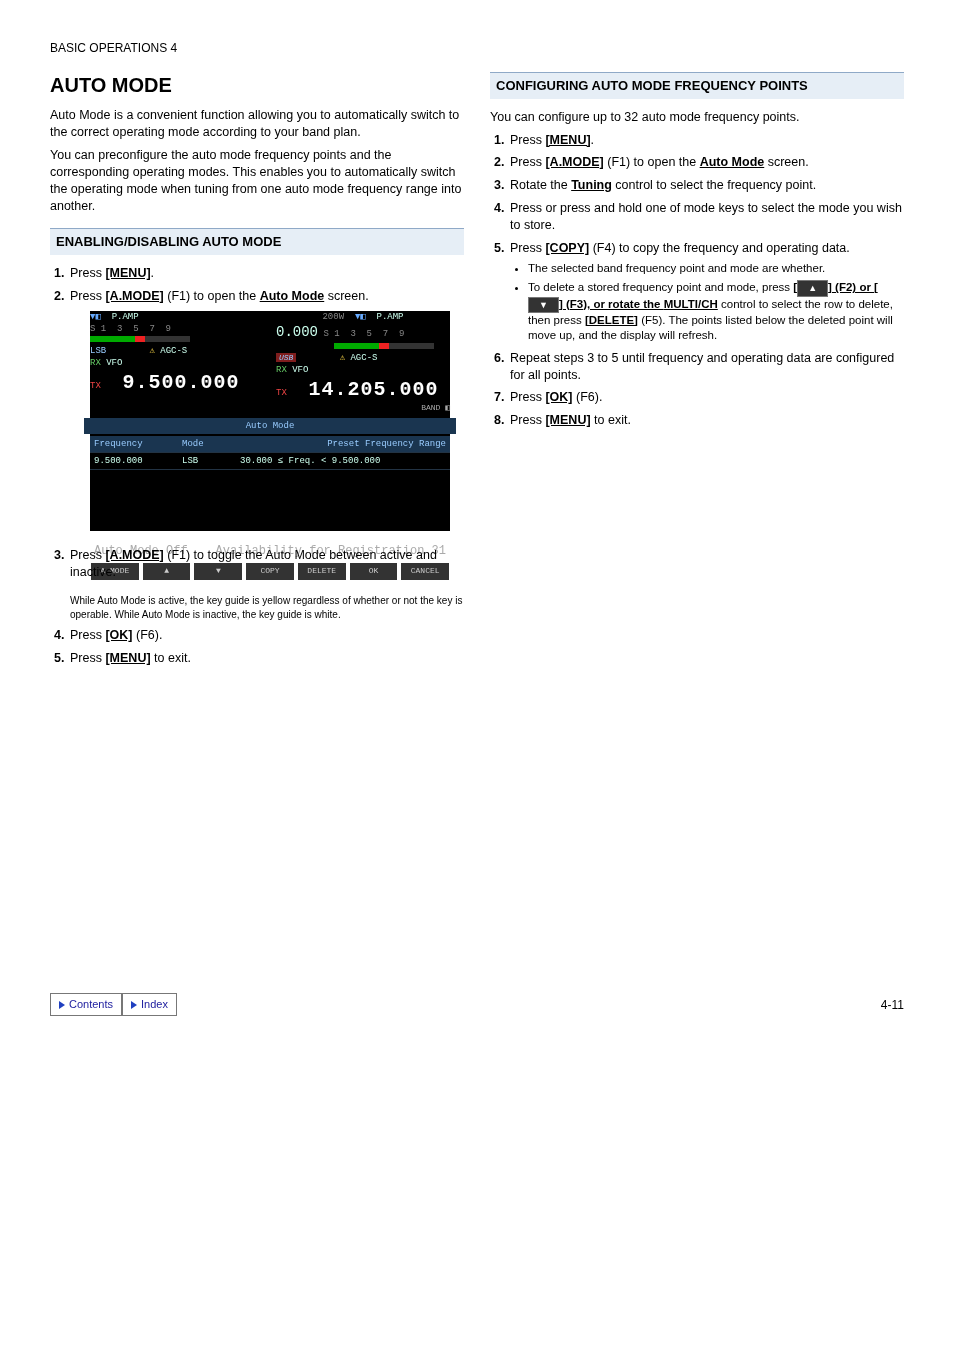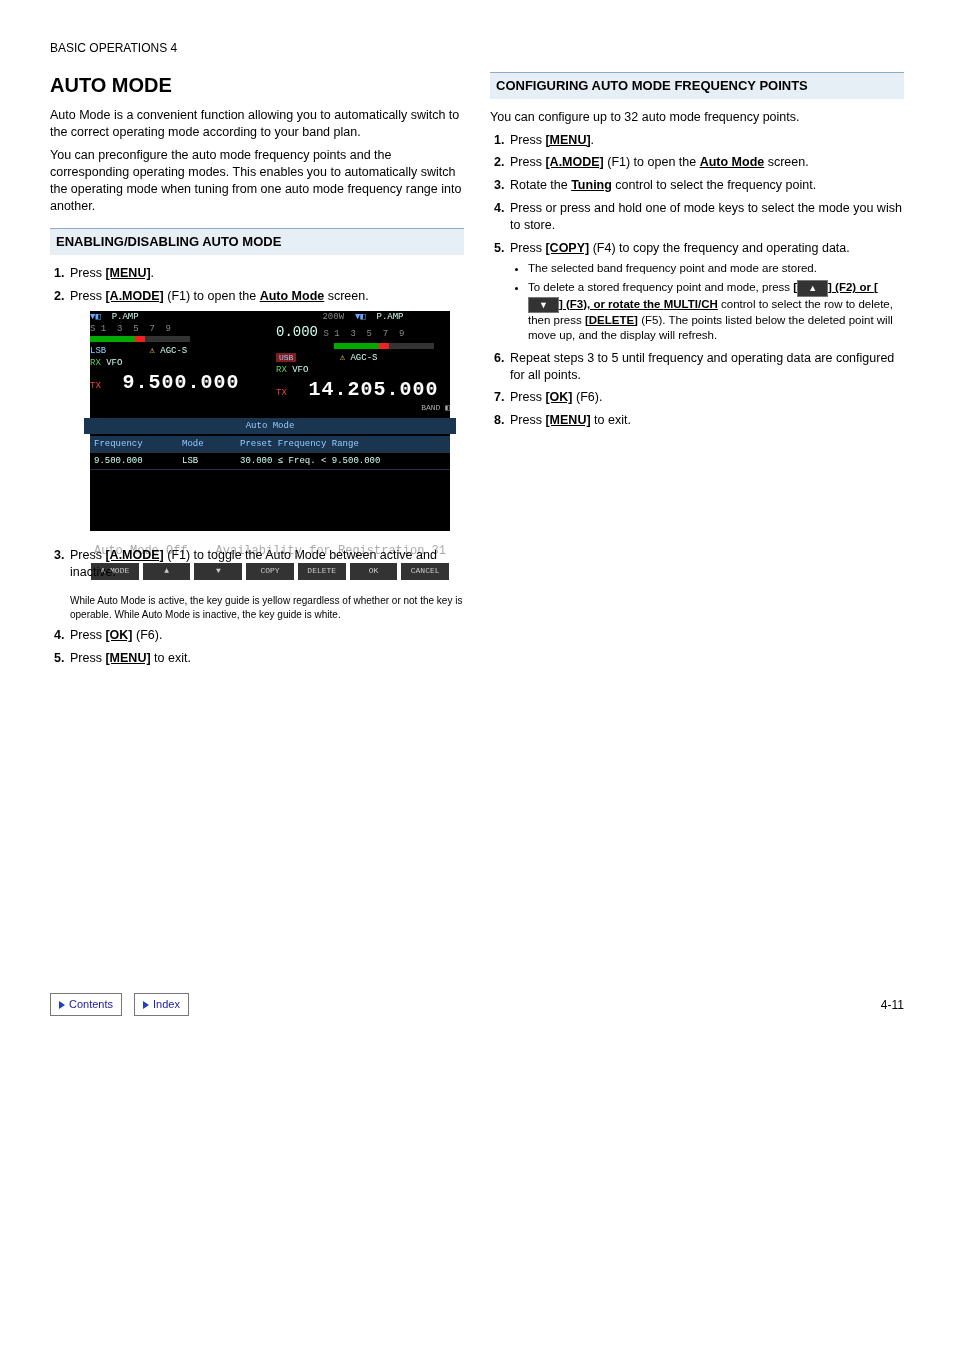--- a/index.html
+++ b/index.html
@@ -88,21 +88,21 @@
   }
   .footer {
     position: relative;
     margin-top: 320px;
     display: flex;
     justify-content: space-between;
     align-items: center;
   }
   .footer-links {
     display: flex;
-    gap: 12px;
+    gap: 0;
   }
   .footer-link {
     border: 1px solid #777;
     padding: 3px 8px;
     font-size: 11px;
     color: #2020a0;
     display: flex;
     align-items: center;
     gap: 4px;
   }
@@ -128,21 +128,21 @@
   .scr-yellow{ color:#ec4;}
   .scr-blue{ color:#6af;}
   .scr-title{ background:#1a3550; color:#9cf; padding:2px 4px; text-align:center; margin:4px -6px 2px -6px; font-size:9px;}
   .scr-row{ display:flex; border-bottom:1px solid #223344;}
   .scr-cell{ padding:2px 4px;}
   .scr-hd{ background:#1a3550; color:#9cf;}
   .scr-btns{ display:flex; gap:2px; margin-top:auto;}
   .scr-btn{ flex:1; background:#333; color:#ccc; text-align:center; padding:3px 0; font-size:8px; border:1px solid #ffffff;}
   .scr-fill{ height:70px;}
   .scr-status{ display:flex; justify-content:space-between; padding:3px 4px; font-size:12px; color:#aaa;}
-  .usb-tag{ background:#7f1d1d; color:#9cf; padding:0px 3px; font-size:8px;}
+  .usb-tag{ background:#7f1d1d; color:#9cf; padding:0px 3px; font-size:8px;font-style:italic;}
   .lsb-tag{ color:#9cf;}
   .meter{ height:6px; background:linear-gradient(to right,#0a0 0%,#0a0 45%,#e22 45%,#e22 55%,#333 55%); margin:1px 0 3px 0; width:100px;}
 </style>
 </head>
 <body>
 
 <div class="header-right">BASIC OPERATIONS 4</div>
 
 <div class="columns">
 
@@ -179,21 +179,21 @@
               <div><span class="usb-tag">USB</span>&nbsp;&nbsp;&nbsp;&nbsp;&nbsp;&nbsp;&nbsp;&nbsp;<span class="scr-yellow">⚠</span> <span>AGC-S</span></div>
               <div><span class="scr-green">RX</span>&nbsp;<span>VFO</span></div>
               <div><span class="scr-red">TX</span>&nbsp;&nbsp;&nbsp;&nbsp;<span class="scr-freq">14.205.000</span></div>
               <div style="text-align:right; color:#aaa; font-size:8px;"><span>BAND</span> ◧</div>
             </div>
           </div>
           <div class="scr-title">Auto Mode</div>
           <div class="scr-row scr-hd">
             <div class="scr-cell" style="width:80px">Frequency</div>
             <div class="scr-cell" style="width:50px">Mode</div>
-            <div class="scr-cell" style="flex:1;text-align:left">Preset Frequency Range</div>
+            <div class="scr-cell" style="flex:1;text-align:right">Preset Frequency Range</div>
           </div>
           <div class="scr-row">
             <div class="scr-cell" style="width:80px">9.500.000</div>
             <div class="scr-cell" style="width:50px">LSB</div>
             <div class="scr-cell" style="flex:1">30.000  ≤  Freq.  &lt;    9.500.000</div>
           </div>
           <div class="scr-fill"></div>
           <div class="scr-status">
             <span>Auto Mode Off</span>
             <span>Availability for Registration 31</span>
@@ -232,21 +232,21 @@
       <li>
         <span>Press </span><b>[A.MODE]</b><span> (F1) to open the </span><b>Auto Mode</b><span> screen.</span>
       </li>
       <li>
         <span>Rotate the </span><b>Tuning</b><span> control to select the frequency point.</span>
       </li>
       <li>Press or press and hold one of mode keys to select the mode you wish to store.</li>
       <li>
         <span>Press </span><b>[COPY]</b><span> (F4) to copy the frequency and operating data.</span>
         <ul class="bullets">
-          <li>The selected band frequency point and mode are stored.</li>
+          <li>The selected band frequency point and mode are whether.</li>
           <li>
             <span>To delete a stored frequency point and mode, press </span><b>[</b><span class="arrow-btn">▲</span><b>] (F2) or [</b><span class="arrow-btn">▼</span><b>] (F3), or rotate the </b><b>MULTI/CH</b><span> control to select the row to delete, then press </span><b>[DELETE]</b><span> (F5). The points listed below the deleted point will move up, and the display will refresh.</span>
           </li>
         </ul>
       </li>
       <li>Repeat steps 3 to 5 until frequency and operating data are configured for all points.</li>
       <li>
         <span>Press </span><b>[OK]</b><span> (F6).</span>
       </li>
       <li>

